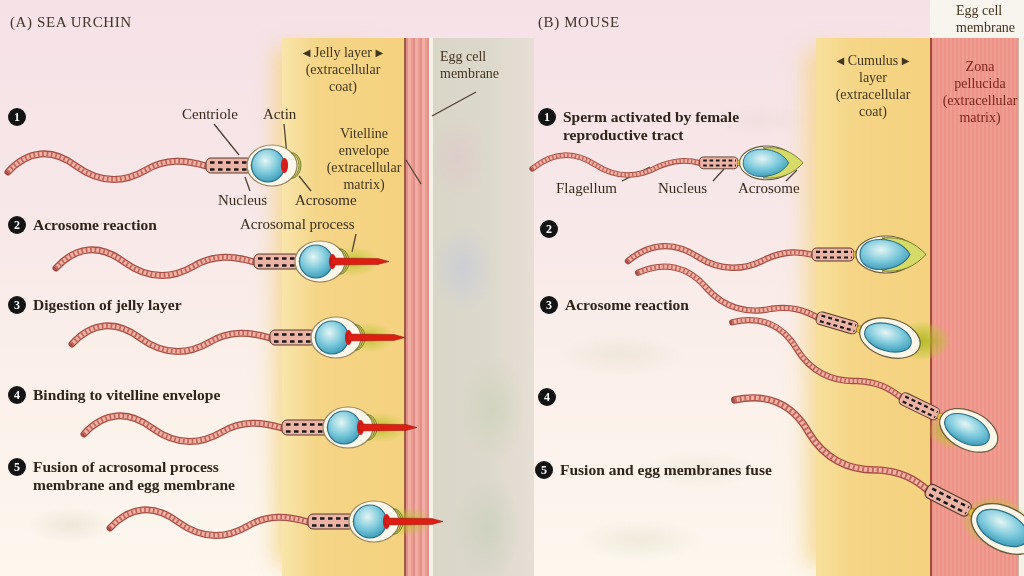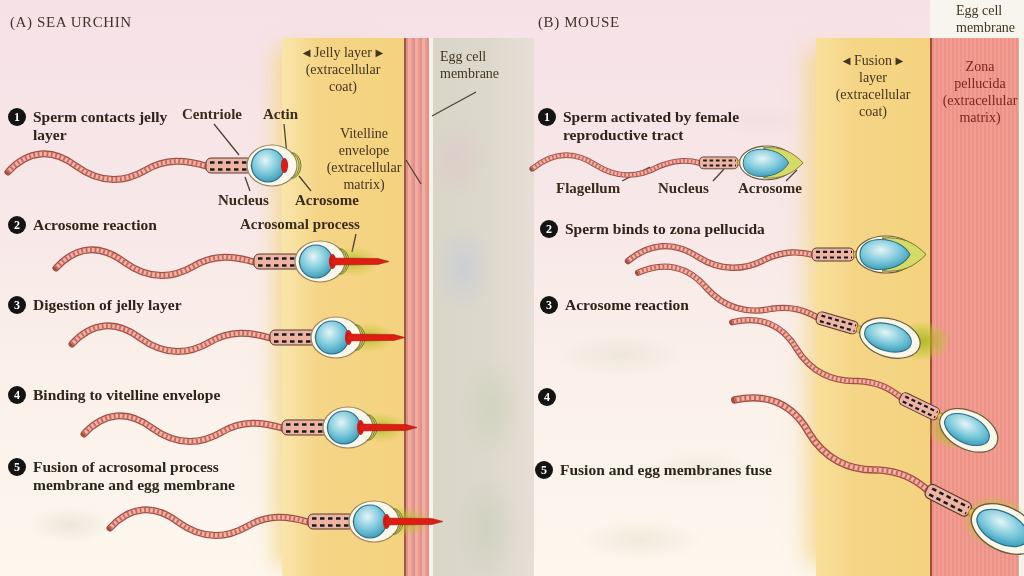--- a/index.html
+++ b/index.html
@@ -12,21 +12,21 @@
   .band{position:absolute;top:38px;bottom:0;}
   .panel-title{font-size:15px;letter-spacing:.6px;color:#41352a;font-weight:normal;}
   .layer-label{font-size:14px;line-height:1.22;color:#43351f;text-align:center;}
   .layer-label .arrow{font-family:"DejaVu Sans",sans-serif;font-size:10px;position:relative;top:-1px;}
   .maroon{color:#7c261d;}
   .step-row{position:absolute;display:flex;gap:7px;align-items:flex-start;}
   .marker{flex:0 0 auto;width:18px;height:18px;border-radius:50%;background:#141414;color:#fff;
           font-size:12px;font-weight:bold;text-align:center;line-height:18px;
           font-family:"Liberation Serif",serif;}
   .step-text{font-size:15.5px;font-weight:bold;color:#2e241a;line-height:1.18;}
-  .part-label{position:absolute;font-size:15px;color:#3a2c1c;font-weight:bold;}
+  .part-label{position:absolute;font-size:15px;color:#3a2c1c;}
   .glow{position:absolute;border-radius:50%;
         background:radial-gradient(ellipse at center,rgba(165,180,20,.8) 0%,rgba(185,197,46,.4) 52%,rgba(185,197,46,0) 75%);}
   svg.sperm{position:absolute;overflow:visible;}
   .blobs{position:absolute;inset:0;pointer-events:none;
     background:
       radial-gradient(ellipse 60px 26px at 70px 525px,rgba(150,140,100,.14),transparent 70%),
       radial-gradient(ellipse 90px 30px at 620px 355px,rgba(140,150,90,.10),transparent 70%),
       radial-gradient(ellipse 80px 26px at 700px 470px,rgba(140,150,90,.10),transparent 70%),
       radial-gradient(ellipse 90px 30px at 640px 540px,rgba(140,150,90,.12),transparent 70%),
       radial-gradient(ellipse 70px 24px at 760px 120px,rgba(150,140,120,.07),transparent 70%);}
@@ -131,38 +131,37 @@
 </div>
 
 <div class="abs layer-label" style="left:956px;top:2px;width:80px;text-align:left;">
   <div>Egg cell</div>
   <div>membrane</div>
 </div>
 
 <div class="abs layer-label" style="left:814px;top:52px;width:118px;">
   <div>
     <span class="arrow">◀</span>
-    <span>Fusion</span>
+    <span>Cumulus</span>
     <span class="arrow">▶</span>
   </div>
   <div>layer</div>
   <div>(extracellular</div>
   <div>coat)</div>
 </div>
 
 <div class="abs layer-label maroon" style="left:928px;top:58px;width:104px;">
   <div>Zona</div>
   <div>pellucida</div>
   <div>(extracellular</div>
   <div>matrix)</div>
 </div>
 
 <div class="step-row" style="left:8px;top:108px;width:185px;">
   <span class="marker">1</span>
-  <span class="step-text">Sperm contacts jelly layer</span>
 </div>
 <div class="step-row" style="left:8px;top:216px;width:220px;">
   <span class="marker">2</span>
   <span class="step-text">Acrosome reaction</span>
 </div>
 <div class="step-row" style="left:8px;top:296px;width:250px;">
   <span class="marker">3</span>
   <span class="step-text">Digestion of jelly layer</span>
 </div>
 <div class="step-row" style="left:8px;top:386px;width:290px;">
@@ -173,21 +172,20 @@
   <span class="marker">5</span>
   <span class="step-text">Fusion of acrosomal process membrane and egg membrane</span>
 </div>
 
 <div class="step-row" style="left:538px;top:108px;width:255px;">
   <span class="marker">1</span>
   <span class="step-text">Sperm activated by female reproductive tract</span>
 </div>
 <div class="step-row" style="left:540px;top:220px;width:280px;">
   <span class="marker">2</span>
-  <span class="step-text">Sperm binds to zona pellucida</span>
 </div>
 <div class="step-row" style="left:540px;top:296px;width:240px;">
   <span class="marker">3</span>
   <span class="step-text">Acrosome reaction</span>
 </div>
 <div class="step-row" style="left:538px;top:388px;width:260px;">
   <span class="marker">4</span>
 </div>
 <div class="step-row" style="left:535px;top:461px;width:290px;">
   <span class="marker">5</span>

